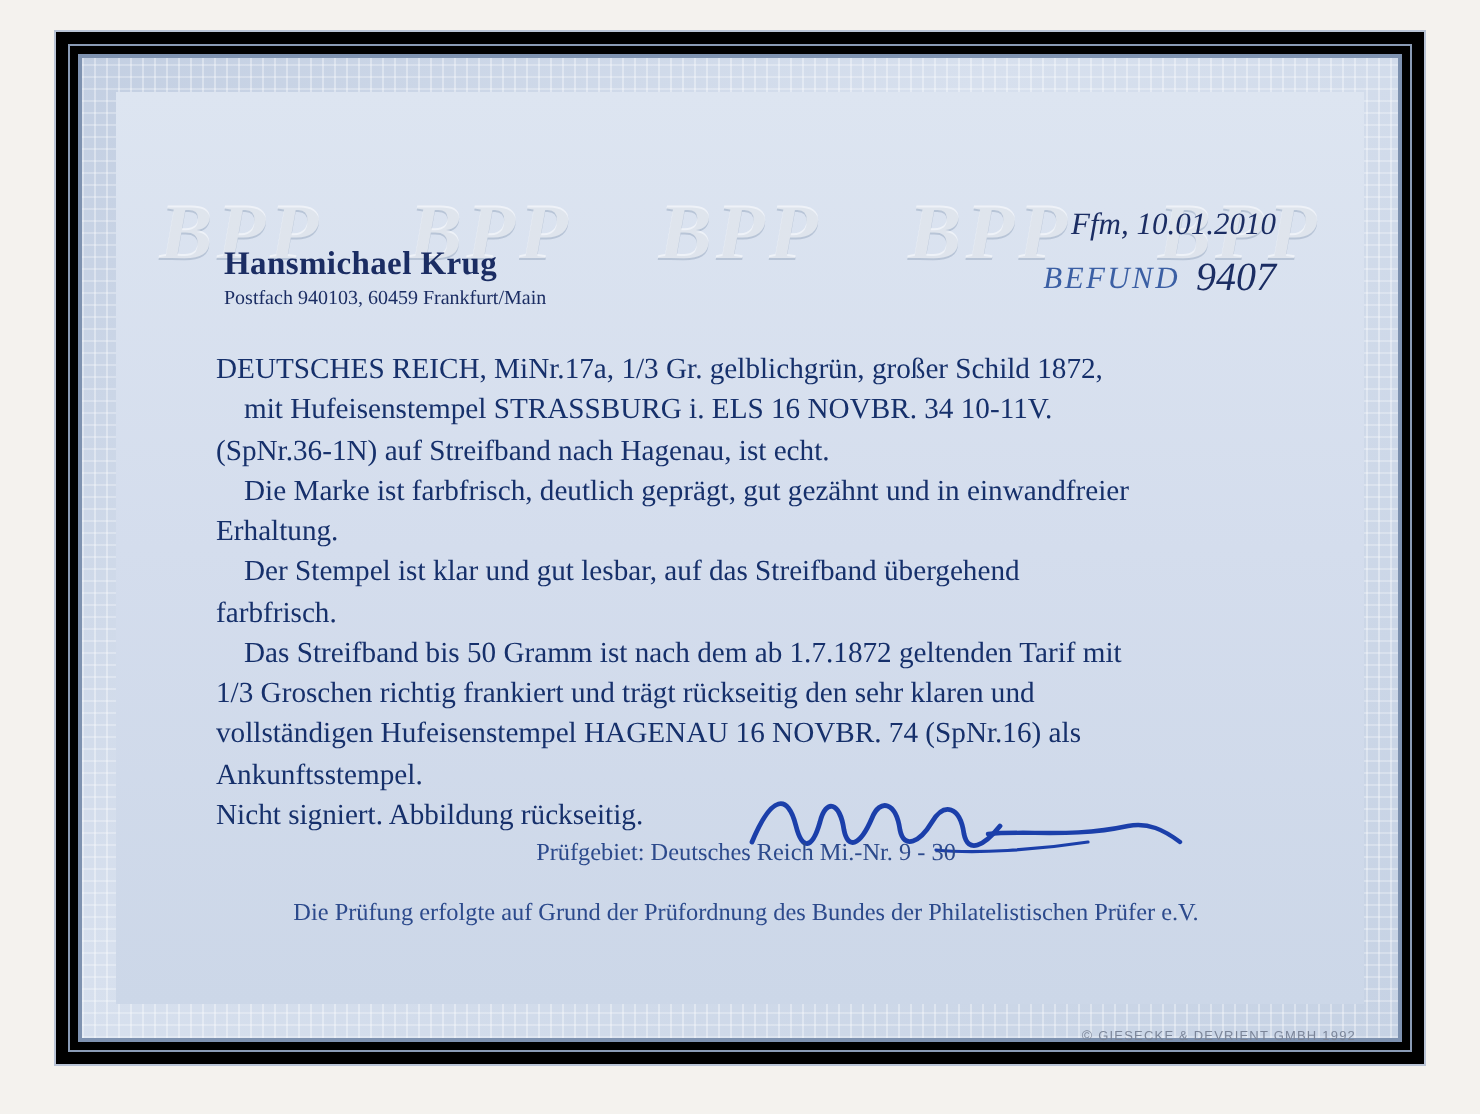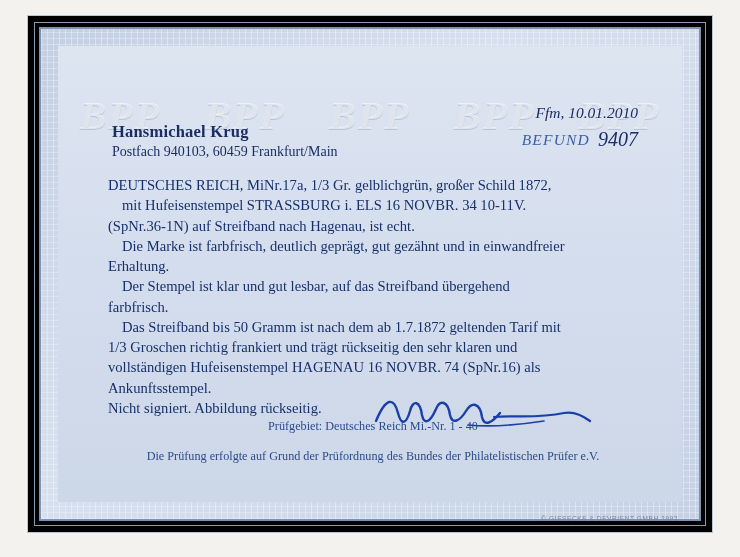--- a/index.html
+++ b/index.html
@@ -64,21 +64,21 @@
     position:relative;height:60px;
   }
   .addressee{
     position:absolute;left:4px;top:18px;
   }
   .addressee .name{
     font-size:16.5px;font-weight:bold;color:#1b2d63;
     letter-spacing:.2px;
   }
   .addressee .addr{
-    font-size:14px;color:#1b2d63;margin-top:2px;
+    font-size:10px;color:#1b2d63;margin-top:2px;
   }
   .meta{
     position:absolute;right:0;top:0;text-align:right;font-style:italic;
   }
   .meta .place-date{
     font-size:15.5px;color:#1b2d63;white-space:nowrap;
   }
   .meta .row2{
     margin-top:6px;
     display:flex;align-items:center;justify-content:flex-end;gap:8px;
@@ -169,21 +169,21 @@
 
         <div class="sig-wrap">
           <svg class="signature" viewBox="0 0 230 42">
             <path d="M8 30 C18 6, 26 6, 30 22 C33 34, 38 34, 42 20 C45 8, 52 10, 54 24 C56 34, 62 32, 68 18 C72 8, 80 10, 82 24 C84 34, 92 30, 98 20 C104 10, 112 12, 114 26 C116 36, 124 32, 132 22" fill="none" stroke="#1b3faa" stroke-width="2.4" stroke-linecap="round"></path>
             <path d="M126 26 C146 24, 168 28, 196 22 C206 20, 214 24, 222 30" fill="none" stroke="#1b3faa" stroke-width="2.2" stroke-linecap="round"></path>
             <path d="M100 34 C120 36, 150 34, 176 30" fill="none" stroke="#1b3faa" stroke-width="1.6" stroke-linecap="round"></path>
           </svg>
         </div>
 
         <div class="footer">
-          <div class="l1">Prüfgebiet: Deutsches Reich Mi.-Nr. 1 - 40</div>
+          <div class="l1">Prüfgebiet: Deutsches Reich Mi.-Nr. 9 - 30</div>
           <div class="l2">Die Prüfung erfolgte auf Grund der Prüfordnung des Bundes der Philatelistischen Prüfer e.V.</div>
         </div>
       </div>
     </div>
 
     <div class="printer">
       <span class="c">©</span>
       <span>GIESECKE &amp; DEVRIENT GMBH 1992</span>
     </div>
   </div>

